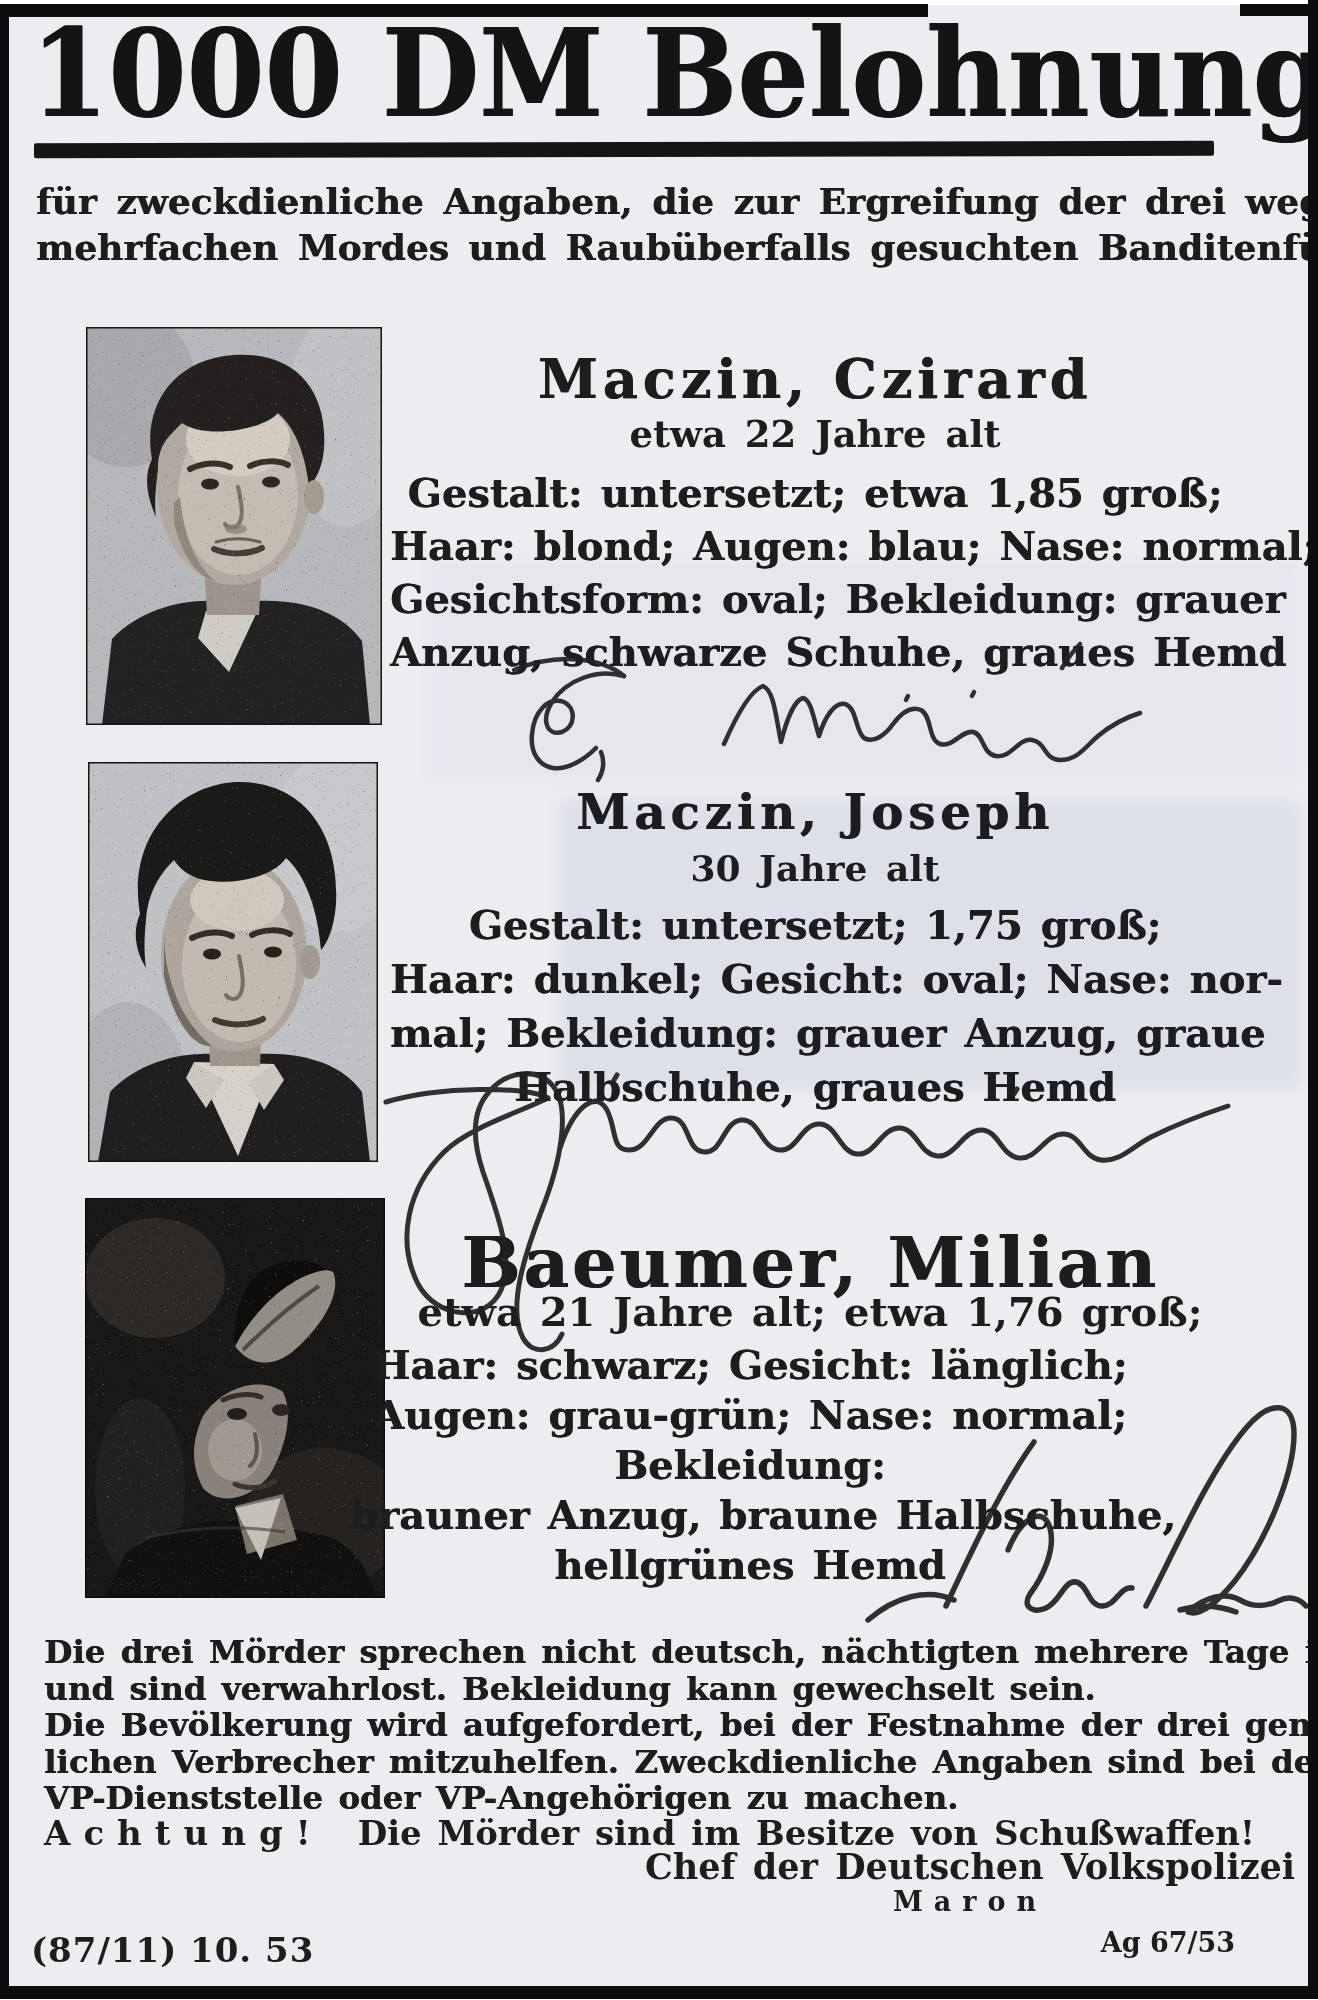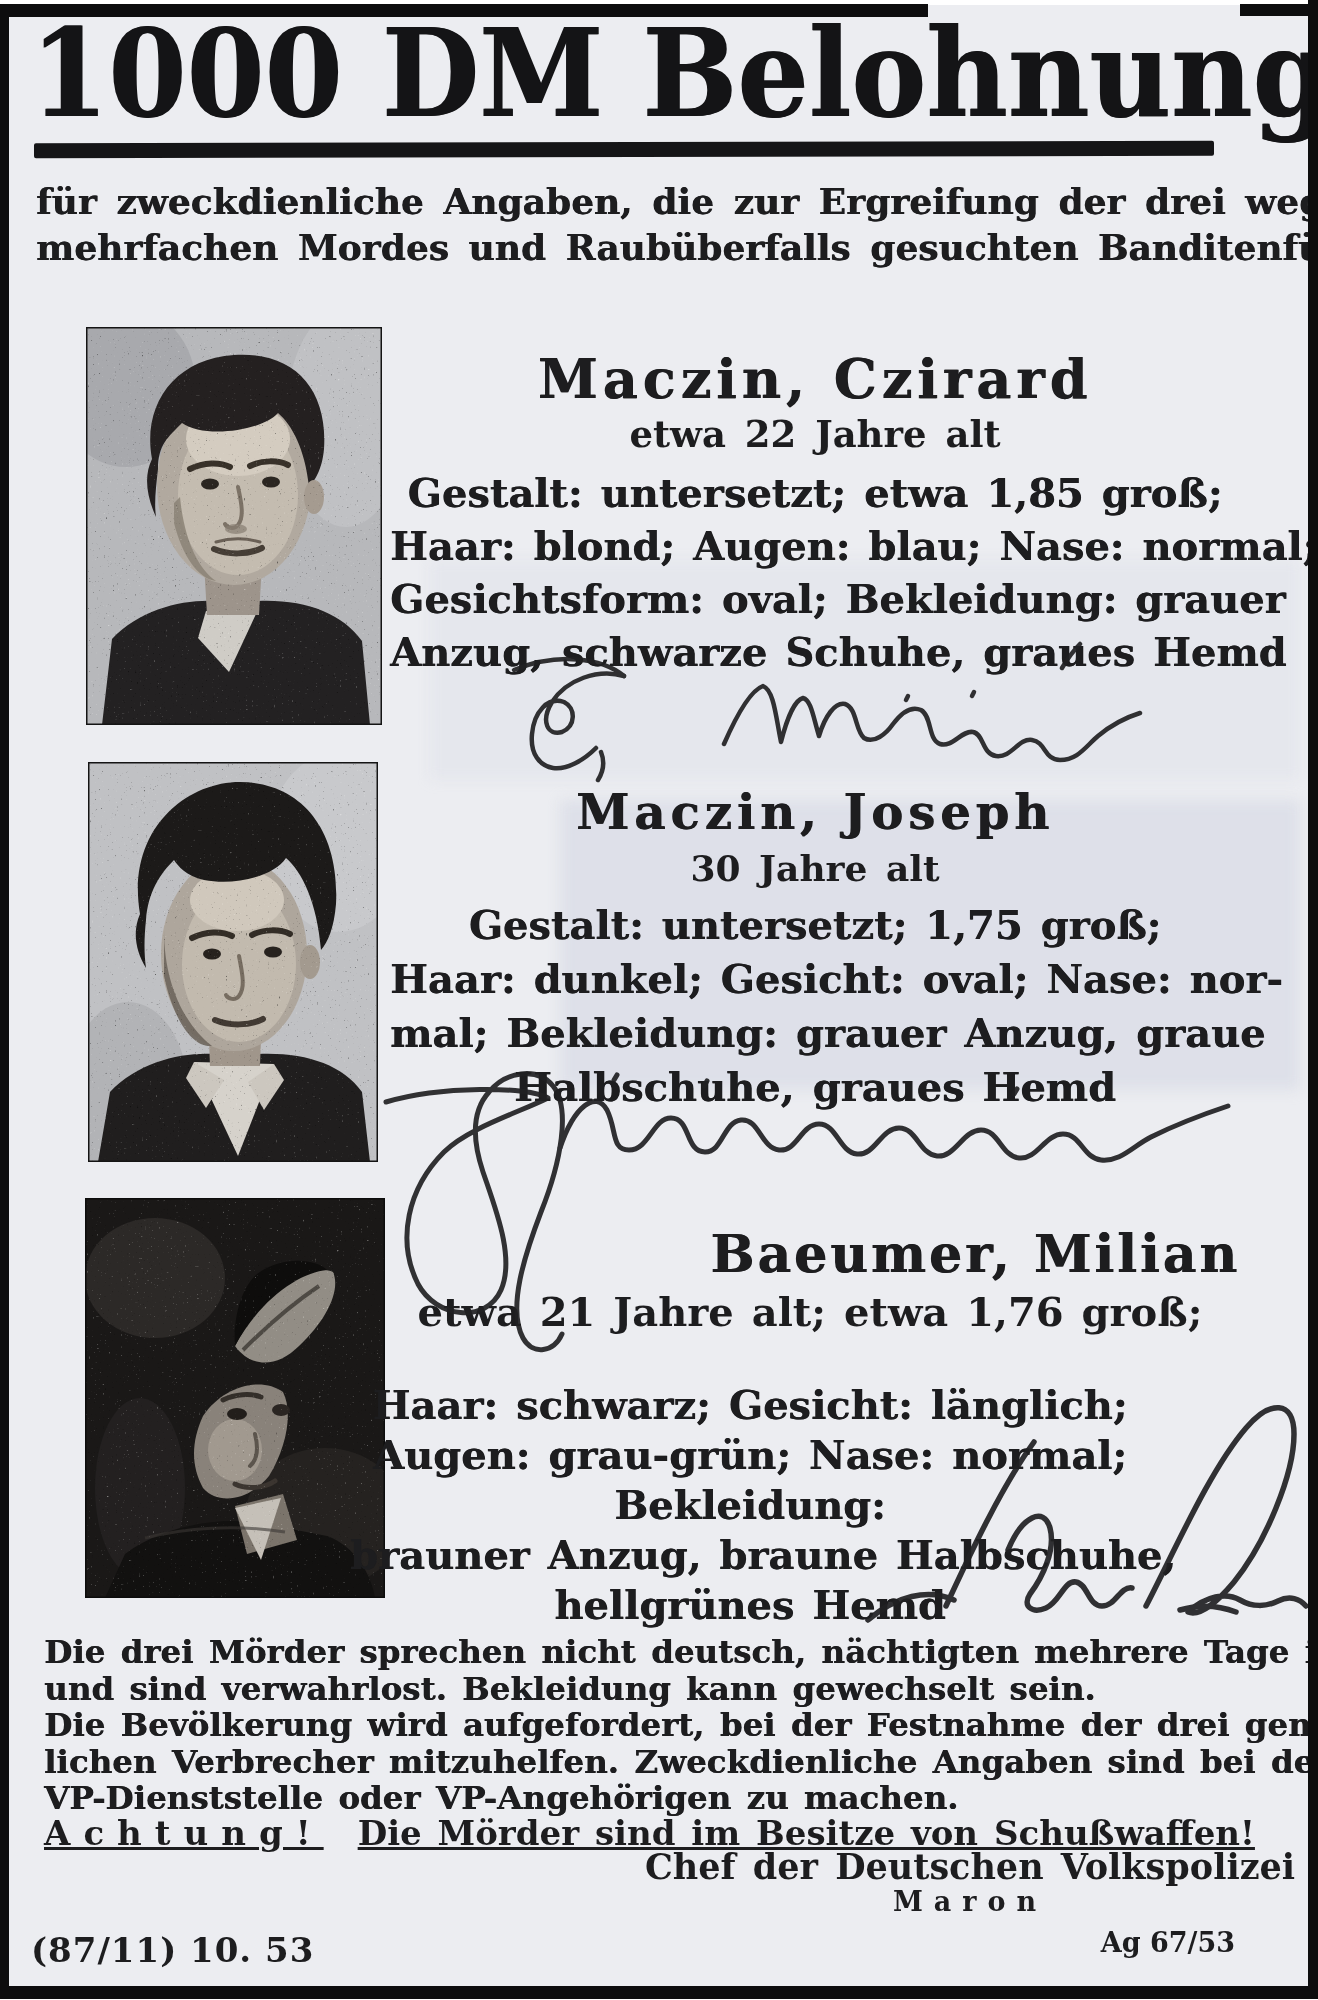--- a/index.html
+++ b/index.html
@@ -25,31 +25,31 @@
   .s-lines{font-size:40px;text-align:center;word-spacing:4px;line-height:53px;text-shadow:0.5px 0 0 #1d1d1f;}
   .col-a{left:390px;width:850px;}
   .col-b{left:380px;width:860px;}
   .col-c{left:350px;width:800px;}
   .n1{top:352px;}
   .a1{top:416px;}
   .l1{top:466px;}
   .n2{top:788px;font-size:48px;}
   .a2{top:850px;font-size:36px;}
   .l2{top:898px;line-height:54px;}
-  .n3{top:1228px;font-size:52px;letter-spacing:3px;text-align:right;}
+  .n3{top:1228px;font-size:70px;letter-spacing:3px;}
   .a3{top:1292px;font-size:40px;word-spacing:4px;}
-  .l3{top:1340px;line-height:50px;margin-top:40px;}
+  .l3{top:1340px;line-height:50px;}
   .photo{position:absolute;z-index:2;overflow:hidden;}
   .ph1{left:86px;top:327px;width:296px;height:398px;}
   .ph2{left:88px;top:762px;width:290px;height:400px;}
   .ph3{left:85px;top:1198px;width:300px;height:400px;}
   .photo svg{position:absolute;left:0;top:0;}
   .sigs{position:absolute;left:0;top:0;z-index:4;pointer-events:none;}
   .footer-lines{left:44px;top:1634px;width:1256px;font-size:32.5px;line-height:36.5px;word-spacing:4px;text-shadow:0.5px 0 0 #1d1d1f;}
-  .achtung{left:44px;top:1816px;font-size:34px;word-spacing:4px;text-decoration:underline;}
+  .achtung{left:44px;top:1816px;font-size:34px;word-spacing:4px;}
   .achtung .lbl{letter-spacing:13px;margin-right:34px;}
   .chef{left:645px;top:1849px;width:650px;font-size:35px;text-align:center;word-spacing:5px;}
   .maron{left:645px;top:1888px;width:650px;font-size:27px;text-align:center;letter-spacing:11px;}
   .formno{left:31px;top:1933px;font-size:34px;letter-spacing:1px;}
   .agno{left:1020px;top:1929px;width:215px;font-size:27px;text-align:right;}
   .speck{position:absolute;left:0;top:0;z-index:6;pointer-events:none;}
   .defsvg{position:absolute;width:0;height:0;}
 </style>
 </head>
 <body>

